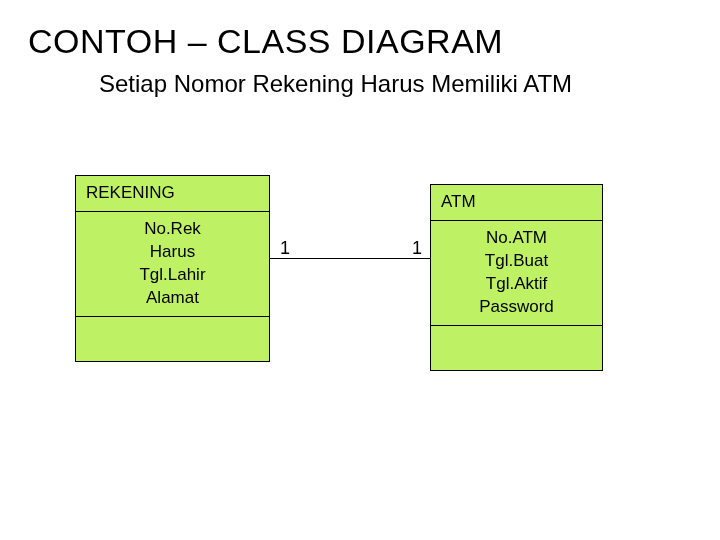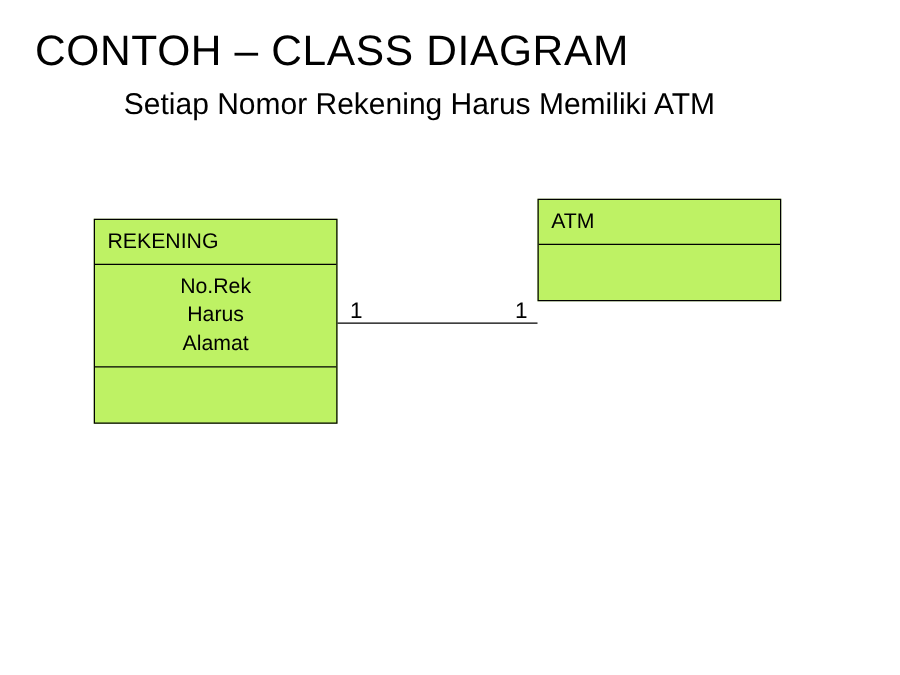--- a/index.html
+++ b/index.html
@@ -55,22 +55,22 @@
   #cls-rekening {
     left: 75px;
     top: 175px;
     width: 195px;
   }
   #cls-rekening .ops { height: 32px; }
 
   
   #cls-atm {
     left: 430px;
-    top: 159px;
-    width: 195px;
+    top: 184px;
+    width: 173px;
   }
   #cls-atm .ops { height: 32px; }
 
   .assoc-line {
     position: absolute;
     height: 0;
     border-top: 1px solid #000;
   }
   .mult {
     position: absolute;
@@ -83,27 +83,34 @@
 <div class="slide">
 
   <div class="title">CONTOH – CLASS DIAGRAM</div>
   <div class="subtitle">Setiap Nomor Rekening Harus Memiliki ATM</div>
 
   <div id="cls-rekening" class="uml-class">
     <div class="compartment name">REKENING</div>
     <div class="compartment attrs">
       <div class="attr-line">No.Rek</div>
       <div class="attr-line">Harus</div>
+      <div class="attr-line">Tgl.Lahir</div>
       <div class="attr-line">Alamat</div>
     </div>
     <div class="compartment ops"></div>
   </div>
 
   <div id="cls-atm" class="uml-class">
     <div class="compartment name">ATM</div>
+    <div class="compartment attrs">
+      <div class="attr-line">No.ATM</div>
+      <div class="attr-line">Tgl.Buat</div>
+      <div class="attr-line">Tgl.Aktif</div>
+      <div class="attr-line">Password</div>
+    </div>
     <div class="compartment ops"></div>
   </div>
 
   <div class="assoc-line" style="left:270px; top:258px; width:160px;"></div>
 
   <div class="mult" style="left:280px; top:238px;">1</div>
   <div class="mult" style="left:412px; top:238px;">1</div>
 
 </div>
 

